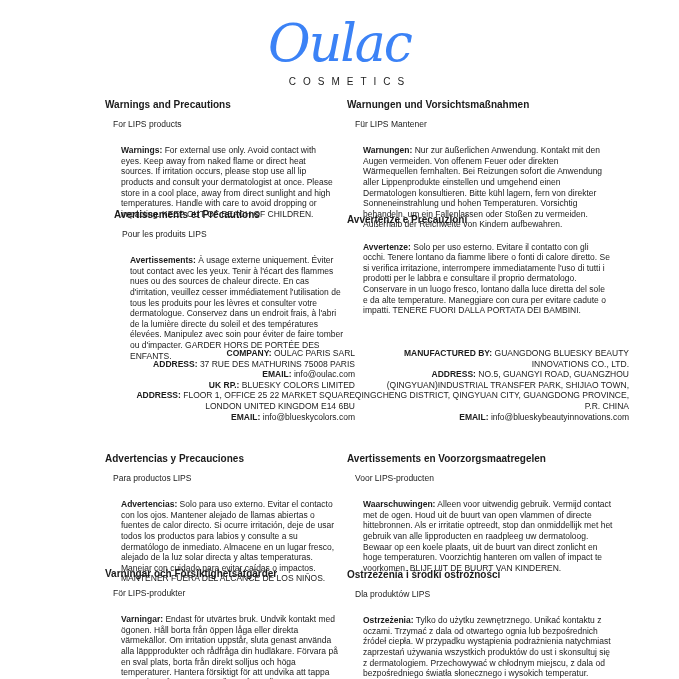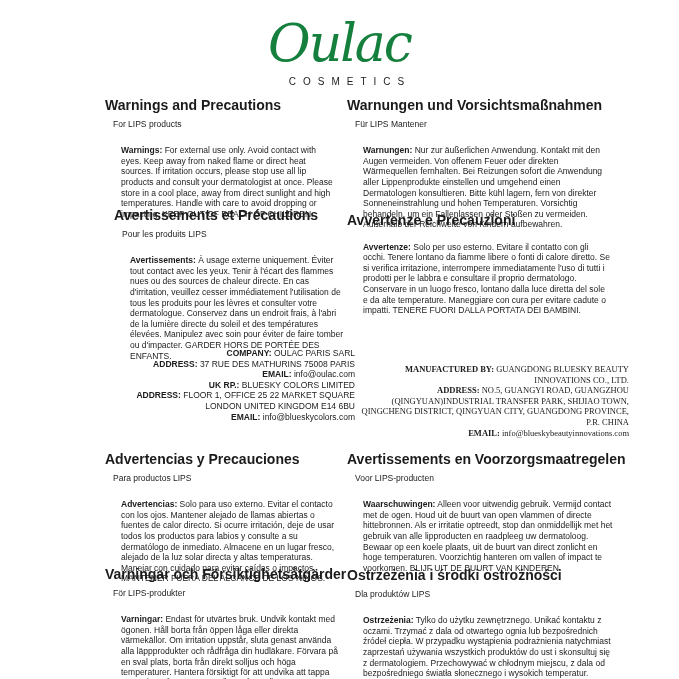--- a/index.html
+++ b/index.html
@@ -14,49 +14,49 @@
   }
   
   .logo-wrap { position: absolute; top: 16px; left: 0; width: 679px; text-align: center; }
   .logo-script {
     font-family: "DejaVu Serif", serif;
     font-style: italic;
     font-weight: 500;
     font-size: 52px;
     line-height: 1.05;
     letter-spacing: -2px;
-    color: #15803d;
+    color: #3b82f6;
   }
   .logo-tagline {
     margin-top: 5px;
     font-size: 10px;
     letter-spacing: 7px;
     color: #222222;
     padding-left: 21px; 
   }
   
   .sec { position: absolute; font-size: 8.5px; line-height: 10.6px; }
-  .sec .sec-title { margin: 0; font-size: 14px; font-weight: bold; }
+  .sec .sec-title { margin: 0; font-size: 10px; font-weight: bold; }
   .sec .sec-subtitle { margin: 8px; }
   .sec p { margin: 16px; }
   .sec b { font-weight: bold; }
 
   .sec-en { left: 105px; top: 100px;  width: 245px; }
   .sec-de { left: 347px; top: 100px;  width: 283px; }
   .sec-fr { left: 114px; top: 210px;  width: 248px; }
   .sec-it { left: 347px; top: 215px;  width: 280px; }
   .sec-es { left: 105px; top: 454px;  width: 250px; }
   .sec-nl { left: 347px; top: 454px;  width: 284px; }
   .sec-sv { left: 105px; top: 569px;  width: 250px; }
   .sec-pl { left: 347px; top: 570px;  width: 284px; }
 
   
   .info { position: absolute; font-size: 8.5px; line-height: 10.6px; text-align: right; }
   .info-left  { left: 105px; top: 348px; width: 250px; }
-  .info-right { left: 347px; top: 364px; width: 282px; font-family: Liberation Serif, serif; }
+  .info-right { left: 347px; top: 348px; width: 282px; }
   .info-group + .info-group { }
   .info b { font-weight: bold; }
 </style>
 </head>
 <body>
 
 <div class="page">
 
   <div class="logo-wrap">
     <div class="logo-script">Oulac</div>

